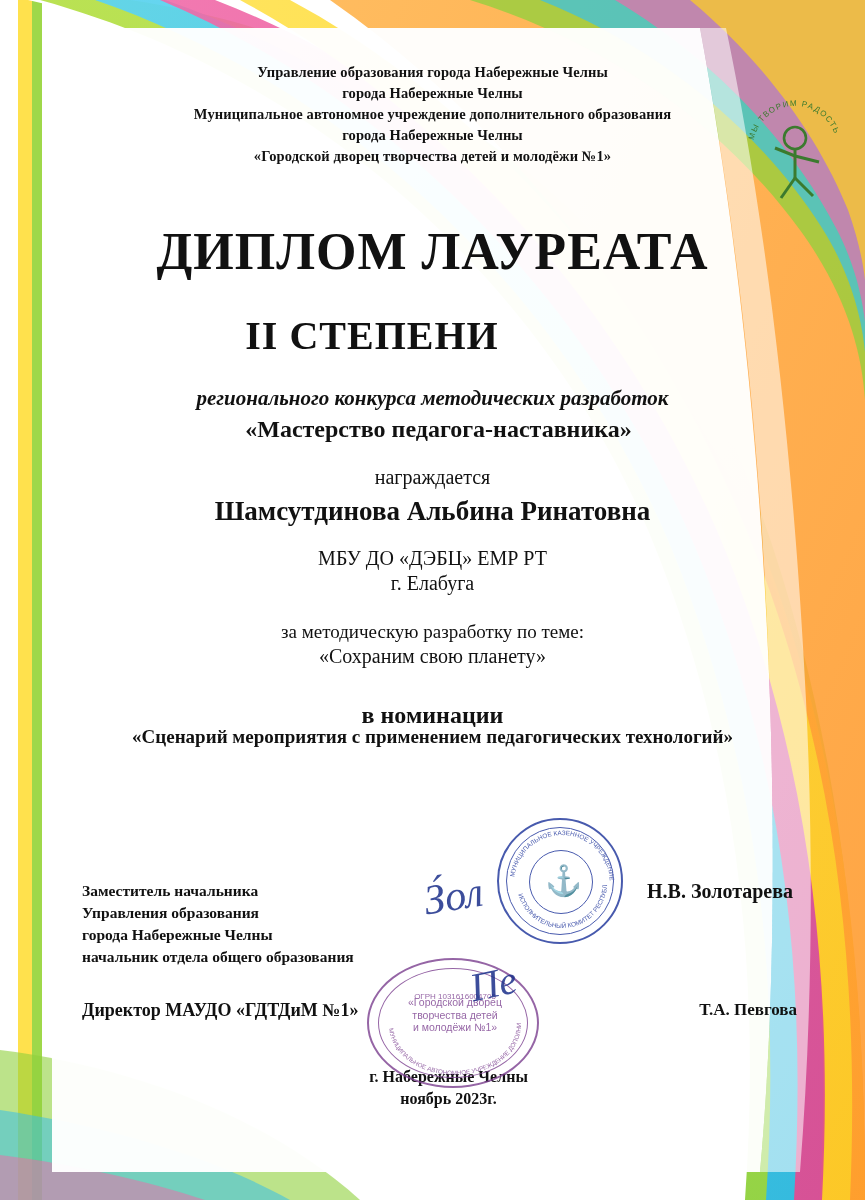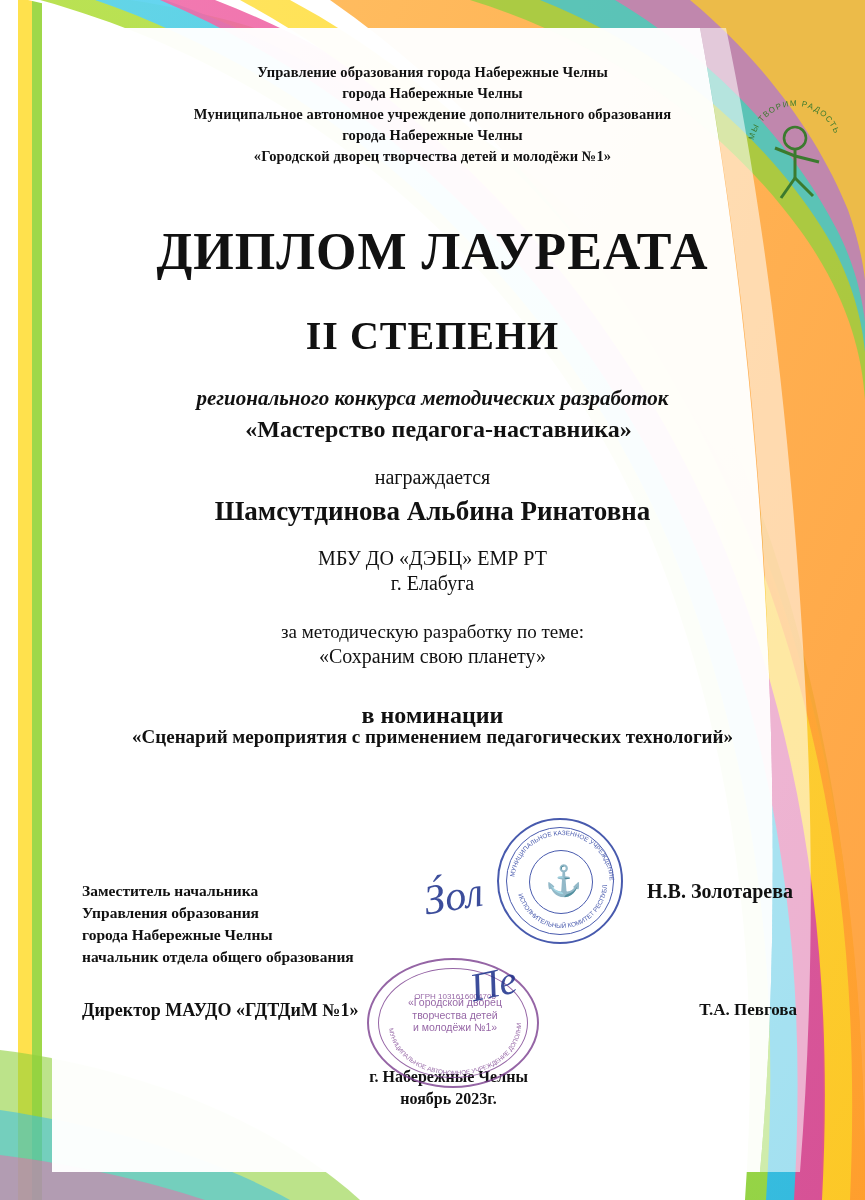--- a/index.html
+++ b/index.html
@@ -50,21 +50,21 @@
     width: 865px;
     text-align: center;
     font-size: 52px;
     font-weight: bold;
     letter-spacing: 1px;
   }
   .title-degree {
     position: absolute;
     top: 312px;
     left: 0;
-    width: 865px;
+    width: 744px;
     text-align: center;
     font-size: 40px;
     font-weight: bold;
     letter-spacing: 1px;
   }
   .contest-line {
     position: absolute;
     top: 386px;
     left: 0;
     width: 865px;

